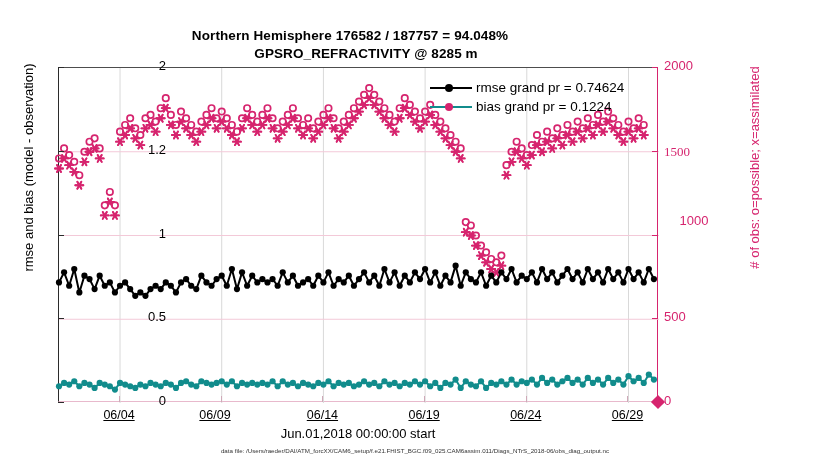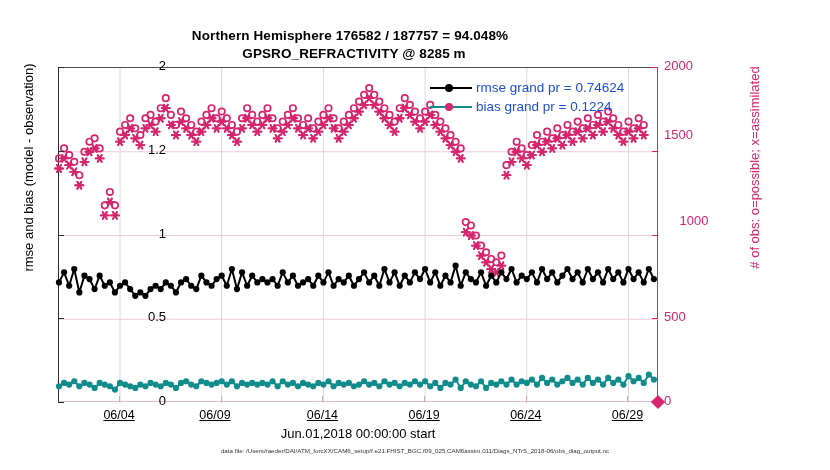--- a/index.html
+++ b/index.html
@@ -8,21 +8,21 @@
     font-family:"Liberation Sans",sans-serif;
     overflow:hidden;position:relative;
   }
   #root{position:absolute;left:0;top:0;width:830px;height:470px;}
 
   .title{
     position:absolute;left:0;top:28px;width:700px;text-align:center;
     font-size:13.5px;font-weight:bold;color:#000;letter-spacing:.1px;
   }
   .title2{
-    position:absolute;left:4px;top:46px;width:700px;text-align:center;
+    position:absolute;left:16px;top:46px;width:700px;text-align:center;
     font-size:13.5px;font-weight:bold;color:#000;letter-spacing:.1px;
   }
 
   
   .plot{
     position:absolute;left:58px;top:67px;width:600px;height:335px;
     box-sizing:border-box;
     border-top:1.2px solid #4d4d4d;
     border-left:1.2px solid #2b2b2b;
     border-right:1.2px solid #d6246e;
@@ -65,21 +65,21 @@
     position:absolute;left:0;top:447px;width:830px;text-align:center;
     font-size:6.2px;color:#333;font-family:"Liberation Sans",sans-serif;
   }
 
   
   .legend{position:absolute;left:430px;top:78px;}
   .legrow{display:flex;align-items:center;height:19px;}
   .legsample{position:relative;width:42px;height:14px;margin-right:4px;}
   .legline{position:absolute;left:0;top:6.5px;width:42px;height:2px;}
   .legdot{position:absolute;left:15px;top:3px;width:8px;height:8px;border-radius:50%;}
-  .legtext{font-size:13.5px;color:#1d4ed8;white-space:nowrap;}
+  .legtext{font-size:13.5px;color:#000000;white-space:nowrap;}
 
   svg.layer{position:absolute;left:0;top:0;overflow:visible;}
 </style>
 </head>
 <body>
 
 <div id="root">
 
   <div class="title">Northern Hemisphere 176582 / 187757 = 94.048%</div>
   <div class="title2">GPSRO_REFRACTIVITY @ 8285 m</div>
@@ -1390,21 +1390,21 @@
       <div class="ytick" style="top: 141.75px;">1.2</div>
       <div class="ytickmark" style="top: 150.75px;"></div>
       <div class="ytick" style="top: 58px;">2</div>
       <div class="ytickmark" style="top: 67px;"></div>
       <div class="y2tick" style="top: 393px;">0</div>
       <div class="y2tickmark" style="top: 402px;"></div>
       <div class="y2tick" style="top: 309.25px;">500</div>
       <div class="y2tickmark" style="top: 318.25px;"></div>
       <div class="y2tick" style="top: 213px; text-align: center;">1000</div>
       <div class="y2tickmark" style="top: 234.5px;"></div>
-      <div class="y2tick" style="top: 127px;">1500</div>
+      <div class="y2tick" style="top: 144px; font-family: Liberation Serif, serif;">1500</div>
       <div class="y2tickmark" style="top: 150.75px;"></div>
       <div class="y2tick" style="top: 58px;">2000</div>
       <div class="y2tickmark" style="top: 67px;"></div>
       <div class="xtick" style="left: 79.0169px;">06/04</div>
       <div class="xtickmark" style="left: 119.017px;"></div>
       <div class="xtick" style="left: 175px;">06/09</div>
       <div class="xtickmark" style="left: 220.712px;"></div>
       <div class="xtick" style="left: 282.407px;">06/14</div>
       <div class="xtickmark" style="left: 322.407px;"></div>
       <div class="xtick" style="left: 384.102px;">06/19</div>

